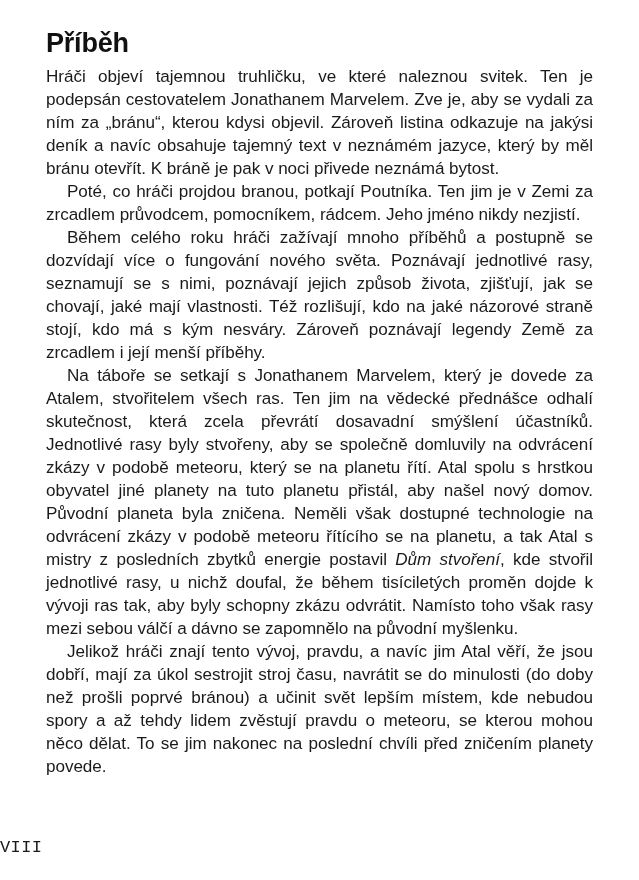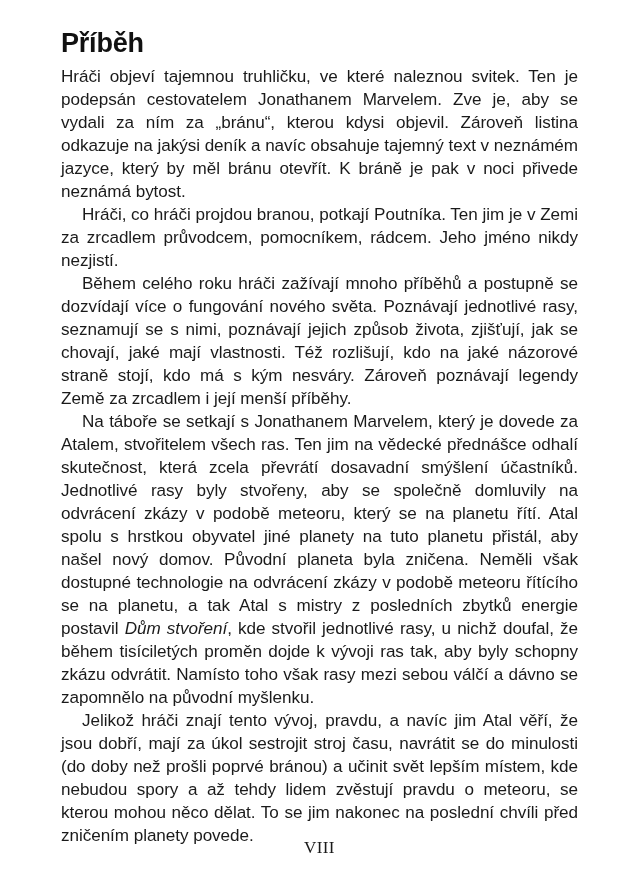--- a/index.html
+++ b/index.html
@@ -16,21 +16,21 @@
     color: #1a1a1a;
     -webkit-font-smoothing: antialiased;
   }
   .page {
     position: absolute;
     left: 0;
     top: 0;
     width: 639px;
     height: 880px;
     box-sizing: border-box;
-    padding: 0 61px;
+    padding: 0 46px;
   }
   .page-title {
     font-size: 27px;
     font-weight: bold;
     line-height: 1;
     margin: 0;
     padding-top: 30px;
     letter-spacing: -0.2px;
     color: #111111;
   }
@@ -53,38 +53,38 @@
     text-indent: 21px;
   }
   p.para .italic {
     font-style: italic;
   }
   .page-number {
     position: absolute;
     left: 0;
     right: 0;
     top: 838px;
-    text-align: center;
-    font-family: Liberation Serif, serif;
+    text-align: left;
+    font-family: Liberation Mono, monospace;
     font-size: 17px;
     line-height: 20px;
     color: #1a1a1a;
     letter-spacing: 0.4px;
   }
 </style>
 </head>
 <body style="background: rgb(255, 255, 255);">
 
 <div class="page">
 
   <h1 class="page-title">Příběh</h1>
 
   <div class="body-text">
     <p class="para" id="p1">Hráči objeví tajemnou truhličku, ve které naleznou svitek. Ten je podepsán cestovatelem Jonathanem Marvelem. Zve je, aby se vydali za ním za „bránu“, kterou kdysi objevil. Zároveň listina odkazuje na jakýsi deník a navíc obsahuje tajemný text v neznámém jazyce, který by měl bránu otevřít. K bráně je pak v noci přivede neznámá bytost.</p>
-    <p class="para indent" id="p2">Hráči, co hráči projdou branou, potkají Poutníka. Ten jim je v Zemi za zrcadlem průvodcem, pomocníkem, rádcem. Jeho jméno nikdy nezjistí.</p>
+    <p class="para indent" id="p2">Poté, co hráči projdou branou, potkají Poutníka. Ten jim je v Zemi za zrcadlem průvodcem, pomocníkem, rádcem. Jeho jméno nikdy nezjistí.</p>
     <p class="para indent" id="p3">Během celého roku hráči zažívají mnoho příběhů a postupně se dozvídají více o fungování nového světa. Poznávají jednotlivé rasy, seznamují se s nimi, poznávají jejich způsob života, zjišťují, jak se chovají, jaké mají vlastnosti. Též rozlišují, kdo na jaké názorové straně stojí, kdo má s kým nesváry. Zároveň poznávají legendy Země za zrcadlem i její menší příběhy.</p>
     <p class="para indent" id="p4">Na táboře se setkají s Jonathanem Marvelem, který je dovede za Atalem, stvořitelem všech ras. Ten jim na vědecké přednášce odhalí skutečnost, která zcela převrátí dosavadní smýšlení účastníků. Jednotlivé rasy byly stvořeny, aby se společně domluvily na odvrácení zkázy v podobě meteoru, který se na planetu řítí. Atal spolu s hrstkou obyvatel jiné planety na tuto planetu přistál, aby našel nový domov. Původní planeta byla zničena. Neměli však dostupné technologie na odvrácení zkázy v podobě meteoru řítícího se na planetu, a tak Atal s mistry z posledních zbytků energie postavil <span class="italic">Dům stvoření</span>, kde stvořil jednotlivé rasy, u nichž doufal, že během tisíciletých proměn dojde k vývoji ras tak, aby byly schopny zkázu odvrátit. Namísto toho však rasy mezi sebou válčí a dávno se zapomnělo na původní myšlenku.</p>
     <p class="para indent" id="p5">Jelikož hráči znají tento vývoj, pravdu, a navíc jim Atal věří, že jsou dobří, mají za úkol sestrojit stroj času, navrátit se do minulosti (do doby než prošli poprvé bránou) a učinit svět lepším místem, kde nebudou spory a až tehdy lidem zvěstují pravdu o meteoru, se kterou mohou něco dělat. To se jim nakonec na poslední chvíli před zničením planety povede.</p>
   </div>
 
   <div class="page-number">VIII</div>
 
 </div>
 
 </body></html>

